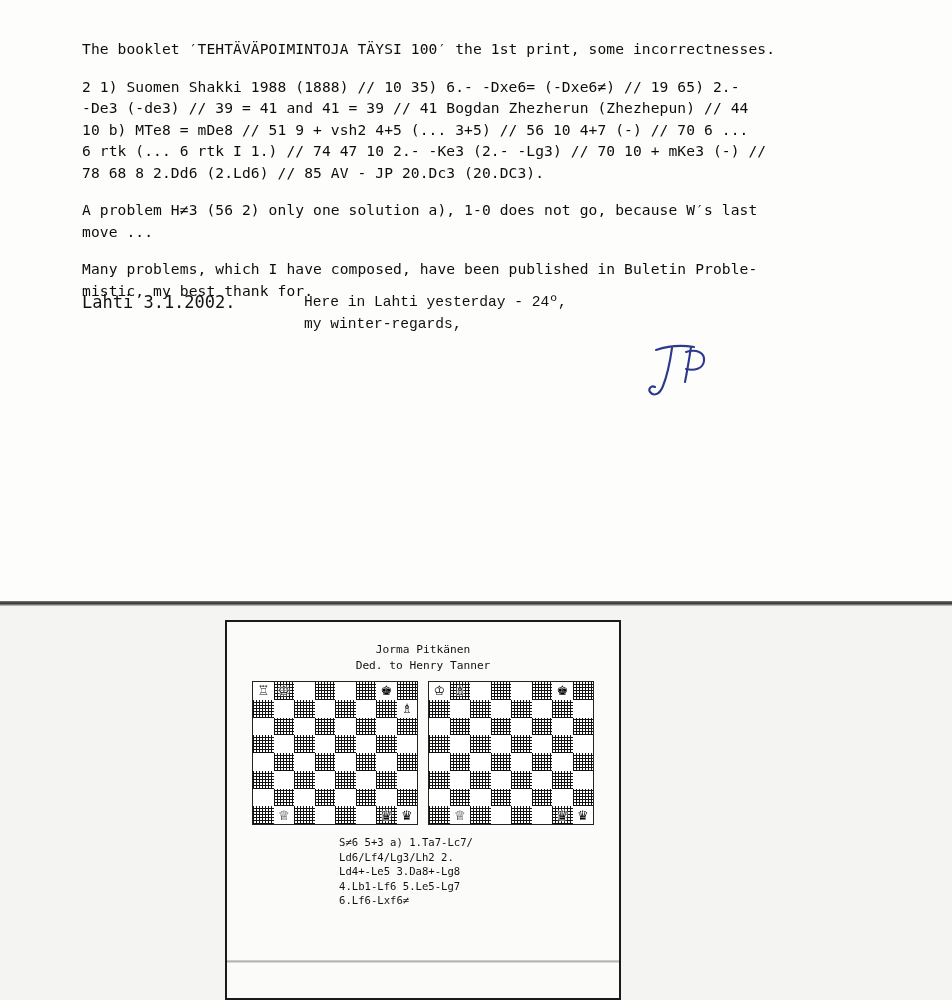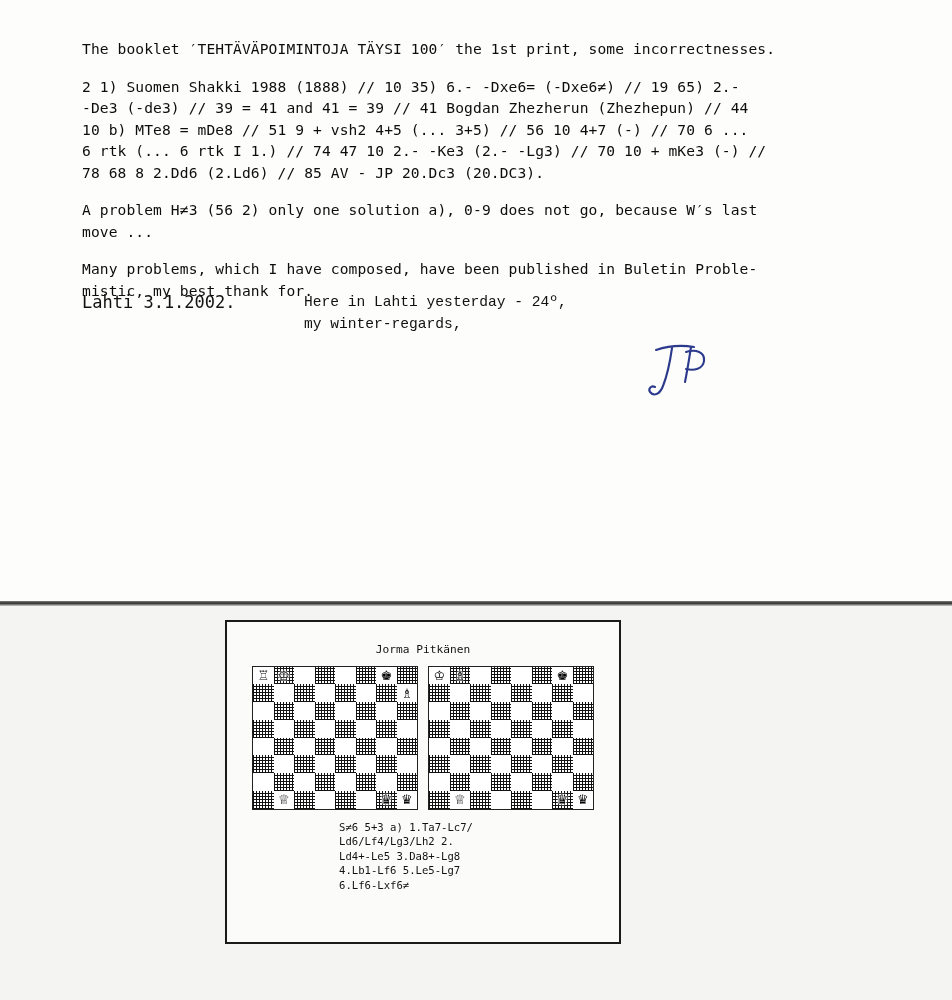--- a/index.html
+++ b/index.html
@@ -92,21 +92,21 @@
     top: 606px;
     width: 952px;
     height: 394px;
     background: #f4f4f2;
   }
   #clipping {
     position: absolute;
     left: 225px;
     top: 14px;
     width: 396px;
-    height: 324px;
+    height: 380px;
     background: #fbfbf9;
     border: 2px solid #1a1a1a;
     box-sizing: border-box;
     overflow: hidden;
   }
   #clip-head {
     margin-top: 20px;
     text-align: center;
     font-family: "DejaVu Sans Mono", monospace;
     font-size: 11.2px;
@@ -182,21 +182,21 @@
 <body>
 
 <div id="letter-sheet">
   <div id="letter-body">
     <p class="para">The booklet ′TEHTÄVÄPOIMINTOJA TÄYSI 100′ the 1st print, some incorrectnesses.</p>
     <p class="para">2 1) Suomen Shakki 1988 (1888) // 10 35) 6.- -Dxe6= (-Dxe6≠) // 19 65) 2.-
 -De3 (-de3) // 39 = 41 and 41 = 39 // 41 Bogdan Zhezherun (Zhezhepun) // 44
 10 b) MTe8 = mDe8 // 51 9 + vsh2 4+5 (... 3+5) // 56 10 4+7 (-) // 70 6 ...
 6 rtk (... 6 rtk I 1.) // 74 47 10 2.- -Ke3 (2.- -Lg3) // 70 10 + mKe3 (-) //
 78 68 8 2.Dd6 (2.Ld6) // 85 AV - JP 20.Dc3 (20.DC3).</p>
-    <p class="para">A problem H≠3 (56 2) only one solution a), 0-9 does not go, because W′s last
+    <p class="para">A problem H≠3 (56 2) only one solution a), 1-0 does not go, because W′s last
 move ...</p>
     <p class="para tight">Many problems, which I have composed, have been published in Buletin Proble-
 mistic, my best thank for.</p>
   </div>
 
   <div id="sign-block">
     <div id="sign-row">
       <div id="sign-date">Lahti 3.1.2002.</div>
       <div id="sign-lines">Here in Lahti yesterday - 24º,
 my winter-regards,</div>
@@ -214,20 +214,21 @@
   </div>
 </div>
 
 <div id="sheet-edge"></div>
 
 <div id="diagram-sheet">
   <div id="clipping">
 
     <div id="clip-head">
       <span class="hline">Jorma Pitkänen</span>
+      <span class="hline">Ded. to Henry Tanner</span>
     </div>
 
     <div id="boards">
       <div class="board" id="board-a">
           <div class="sq light">
             <span class="pc w">♖</span>
           </div>
           <div class="sq dark">
             <span class="pc w">♔</span>
           </div>

